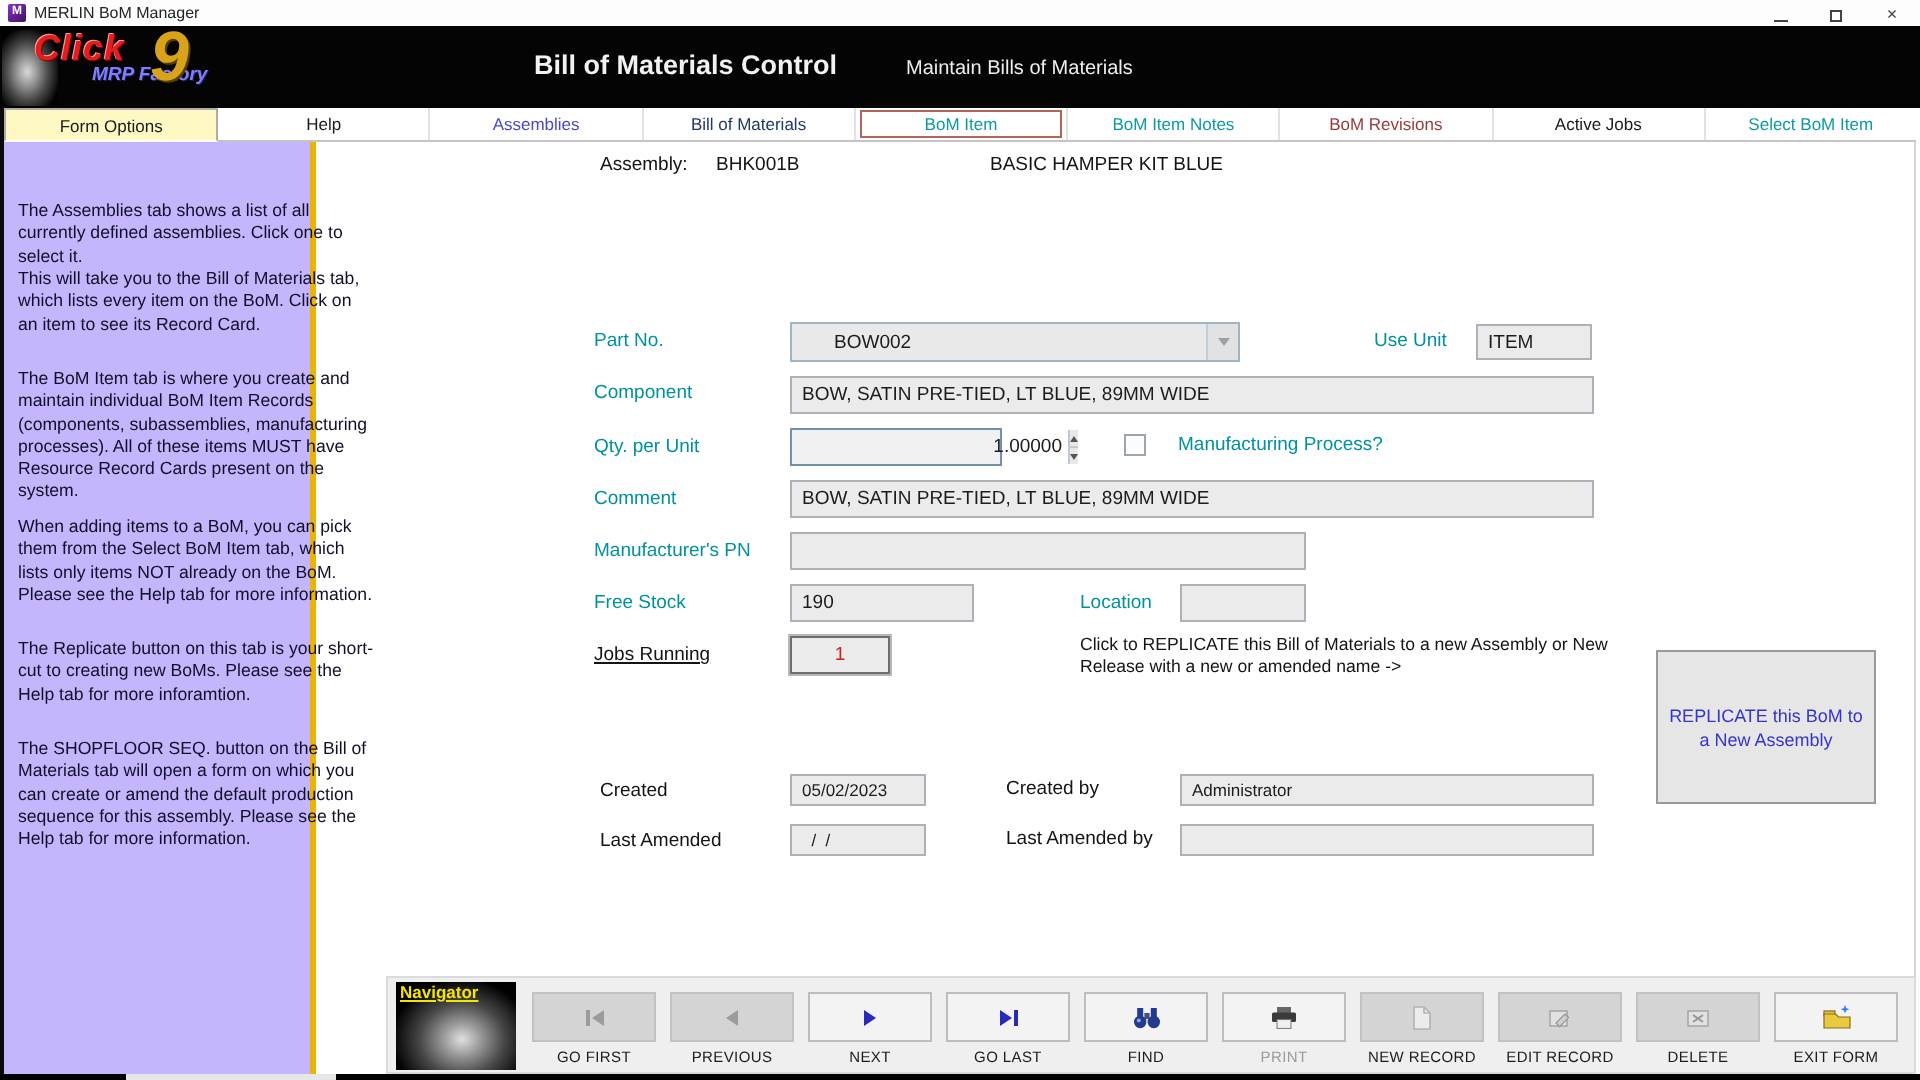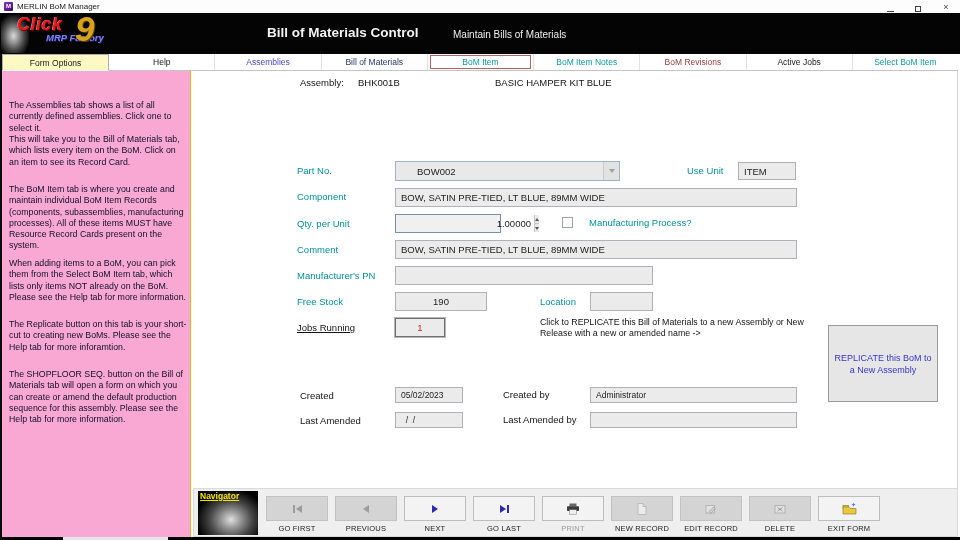--- a/index.html
+++ b/index.html
@@ -41,22 +41,22 @@
   .tab .selbox { position:absolute; left:2px; right:2px; top:1px; bottom:1px; border:1px solid #b4655a; }
   .tab span { position:relative; z-index:1; }
 
   
   .left-frame { position:absolute; left:0; top:54px; width:2px; height:483px; background:#0a0a0a; }
   .bottom-strip { position:absolute; left:0; top:537px; width:960px; height:3px;
                   background:linear-gradient(to right, #000 0 63px, #e6e6e6 63px 168px, #000 168px 100%); }
   .content-right-line { position:absolute; top:71px; right:2px; width:1px; height:417px; background:#d4d4d4; }
 
   
-  .help-panel { position:absolute; left:2px; top:71px; width:189px; height:466px; background:#f9a8d4;
-                border-right:1px solid #eab308; }
+  .help-panel { position:absolute; left:2px; top:71px; width:156px; height:466px; background:#c4b5fd;
+                border-right:3px solid #eab308; }
   .help-panel p { position:absolute; left:7px; width:178px; font-size:8.8px; line-height:11.3px; color:#101028; }
 
   
   .tlabel { position:absolute; color:#00919e; font-size:9.5px; }
   .blabel { position:absolute; color:#141414; font-size:9.5px; }
   .fld { position:absolute; background:#ebebeb; border:1px solid #aeb2b8; font-size:9.5px; color:#1c1c1c;
          padding:0 5px; font-family:"Liberation Sans",sans-serif; outline:none; }
   .fld.small { font-size:8.5px; }
   .combo { position:absolute; background:#e9e9e9; border:1px solid #9fb4c6; display:flex; }
   .combo input { flex:1; border:none; background:transparent; font-size:9.5px; padding:0 5px;
@@ -200,21 +200,21 @@
     <div class="chk" style="left:562px; top:217px;"></div>
     <div class="tlabel" style="left:589px; top:217px;">Manufacturing Process?</div>
 
     <div class="tlabel" style="left:297px; top:244px;">Comment</div>
     <input class="fld" style="left: 395px; top: 240px; width: 402px; height: 19px;" value="BOW, SATIN PRE-TIED, LT BLUE, 89MM WIDE">
 
     <div class="tlabel" style="left:297px; top:270px;">Manufacturer's PN</div>
     <input class="fld" style="left: 395px; top: 266px; width: 258px; height: 19px;" value="">
 
     <div class="tlabel" style="left:297px; top:296px;">Free Stock</div>
-    <input class="fld" style="left: 395px; top: 292px; width: 92px; height: 19px; text-align: center;" value="190">
+    <input class="fld" style="left: 395px; top: 292px; width: 92px; height: 19px; text-align: left;" value="190">
     <div class="tlabel" style="left:540px; top:296px;">Location</div>
     <input class="fld" style="left: 590px; top: 292px; width: 63px; height: 19px;" value="">
 
     <div class="blabel" style="left:297px; top:322px; text-decoration:underline;">Jobs Running</div>
     <input class="fld" style="left: 395px; top: 318px; width: 50px; height: 19px; text-align: center; color: rgb(204, 34, 34); border: 1px solid rgb(110, 110, 110); box-shadow: rgb(184, 184, 184) 0px 0px 0px 1px;" value="1">
 
     <div class="hint">Click to REPLICATE this Bill of Materials to a new Assembly or New Release with a new or amended name -&gt;</div>
     <button class="replicate-btn">REPLICATE this BoM to a New Assembly</button>
 
     <div class="blabel" style="left:300px; top:390px;">Created</div>
@@ -254,20 +254,33 @@
       </div>
       <div class="navbtn">
         <div class="face">
             <i class="tr-r"></i>
             <i class="vbar"></i>
           </div>
         <div class="cap">GO LAST</div>
       </div>
       <div class="navbtn">
         <div class="face">
+          <svg width="15" height="12" viewBox="0 0 15 12">
+            <rect x="2.6" y="1" width="3" height="5" fill="#223a8f"></rect>
+              <rect x="9.4" y="1" width="3" height="5" fill="#223a8f"></rect>
+            <rect x="6.2" y="3.5" width="2.6" height="3" fill="#44507a"></rect>
+            <circle cx="4.1" cy="8" r="3.1" fill="#223a8f"></circle>
+              <circle cx="10.9" cy="8" r="3.1" fill="#223a8f"></circle>
+            <circle cx="3.4" cy="7.3" r="1" fill="#8fa3e0"></circle>
+          </svg>
+        </div>
+        <div class="cap">FIND</div>
+      </div>
+      <div class="navbtn">
+        <div class="face">
           <svg width="14" height="12" viewBox="0 0 14 12">
             <rect x="3.5" y="0.5" width="7" height="3" fill="#666"></rect>
             <rect x="1" y="3.2" width="12" height="4.8" rx="0.8" fill="#3a3a3a"></rect>
             <rect x="3.5" y="6.8" width="7" height="4.4" fill="#f0f0f0" stroke="#777" stroke-width="0.5"></rect>
           </svg>
         </div>
         <div class="cap gray">PRINT</div>
       </div>
       <div class="navbtn dark">
         <div class="face">

